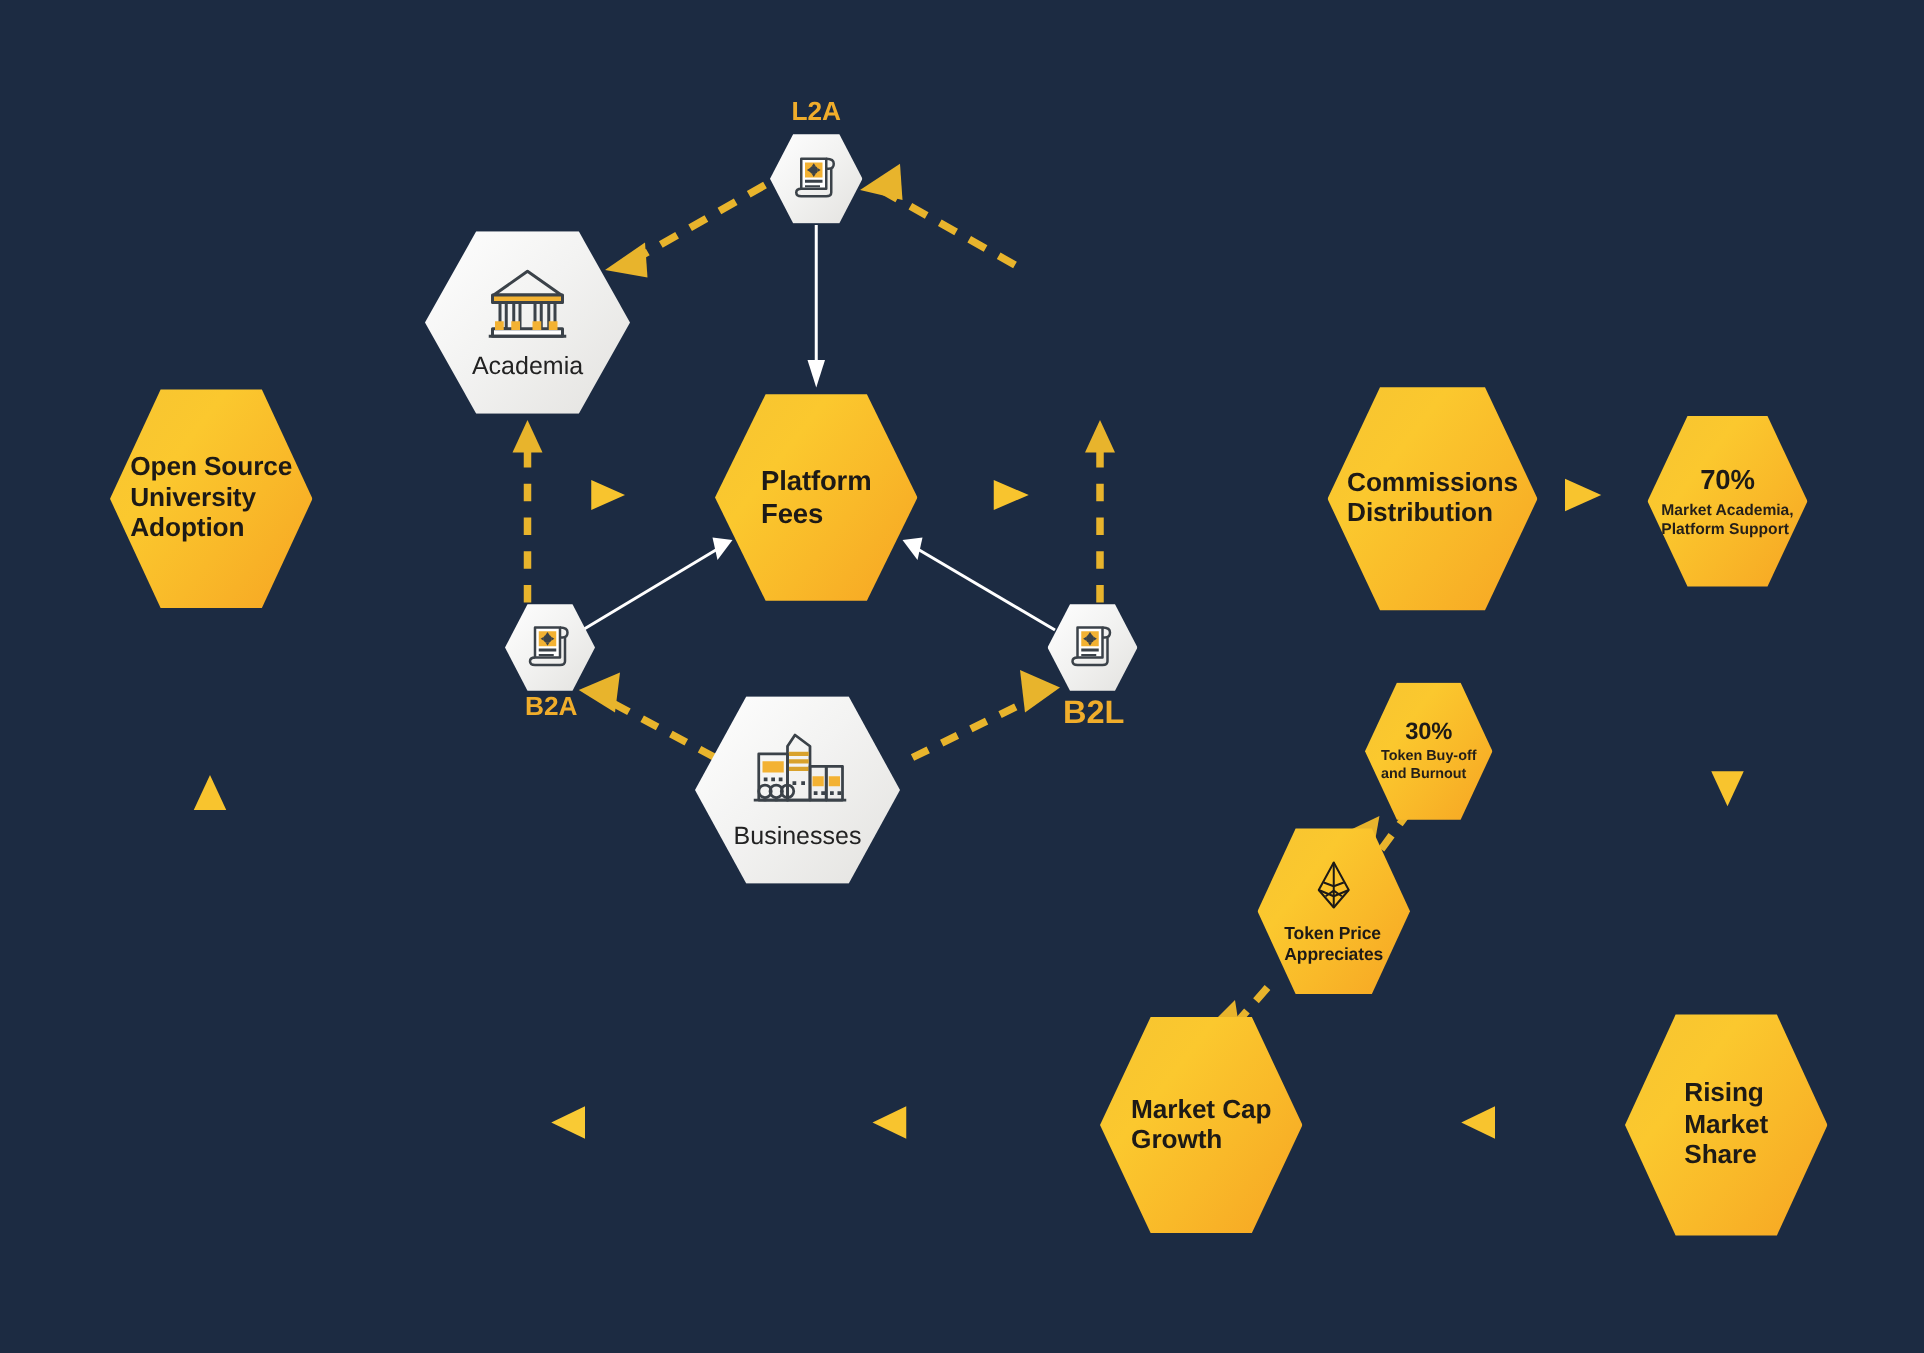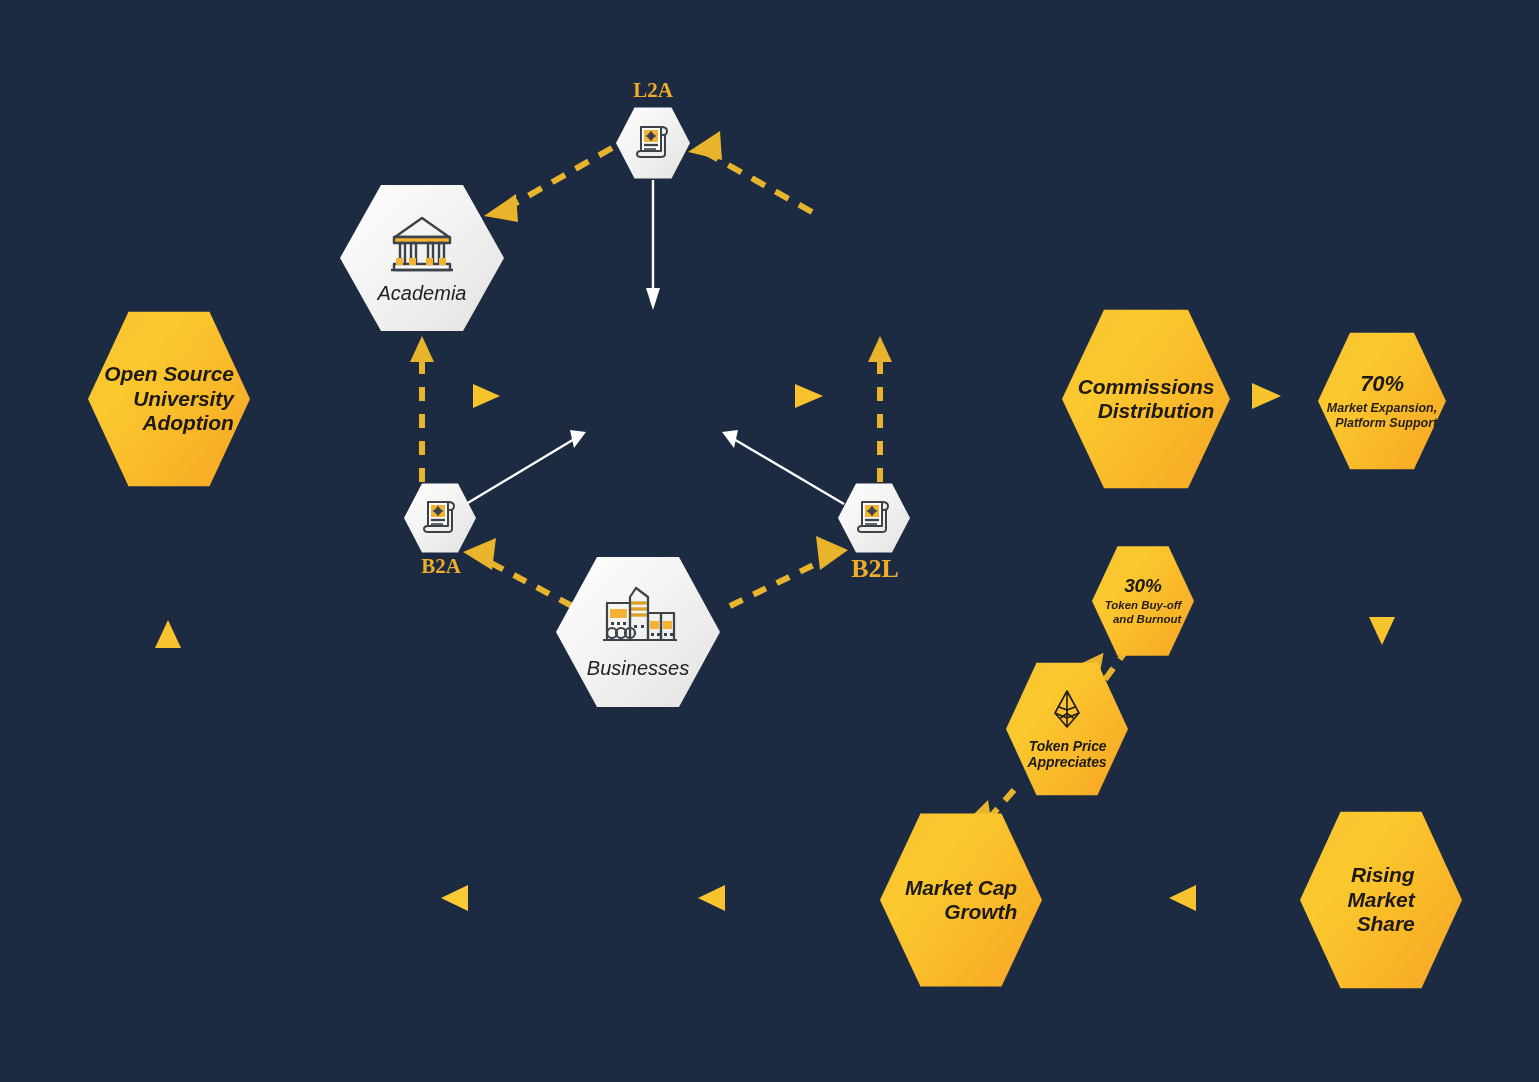--- a/index.html
+++ b/index.html
@@ -21,23 +21,22 @@
     width: 1539px;
     height: 1082px;
     pointer-events: none;
   }
   .node {
     position: absolute;
     display: flex;
     flex-direction: column;
     align-items: center;
     justify-content: center;
-    text-align: right;
+    text-align: left;
     box-sizing: border-box;
-    font-style: italic;
   }
   .hex {
     position: absolute;
     left: 0; top: 0;
     width: 100%;
     height: 100%;
     clip-path: polygon(25% 2%, 75% 2%, 100% 50%, 75% 98%, 25% 98%, 0% 50%);
     border-radius: 14px;
   }
   .hex.gold {
@@ -73,21 +72,20 @@
     color: #222222;
     font-weight: 500;
     line-height: 1.1;
   }
   .ext-label {
     position: absolute;
     color: #f0ad2b;
     font-weight: 600;
     text-align: center;
     white-space: nowrap;
-    font-family: Liberation Serif, serif;
   }
   .ico {
     display: block;
   }
   
   #n-osua   { left: 88px;   top: 308px; width: 162px; height: 182px; }
   #n-plat   { left: 572px;  top: 312px; width: 162px; height: 172px; }
   #n-comm   { left: 1062px; top: 306px; width: 168px; height: 186px; }
   #n-70     { left: 1318px; top: 330px; width: 128px; height: 142px; }
   #n-30     { left: 1092px; top: 544px; width: 102px; height: 114px; }
@@ -186,37 +184,46 @@
     <div class="hex gold"></div>
     <div class="node-inner">
       <div class="lbl-dark" style="font-size:21px;">
         <div>Open Source</div>
         <div>University</div>
         <div>Adoption</div>
       </div>
     </div>
   </div>
 
+  <div class="node" id="n-plat">
+    <div class="hex gold"></div>
+    <div class="node-inner">
+      <div class="lbl-dark" style="font-size:22px;">
+        <div>Platform</div>
+        <div>Fees</div>
+      </div>
+    </div>
+  </div>
 
   <div class="node" id="n-comm">
     <div class="hex gold"></div>
     <div class="node-inner">
       <div class="lbl-dark" style="font-size:21px;">
         <div>Commissions</div>
         <div>Distribution</div>
       </div>
     </div>
   </div>
 
   <div class="node" id="n-70">
     <div class="hex gold"></div>
     <div class="node-inner">
       <div class="lbl-dark" style="font-size:22px;">70%</div>
       <div class="lbl-sub" style="font-size:12.5px;margin-top:4px;">
-        <div>Market Expansion,</div>
+        <div>Market Academia,</div>
         <div>Platform Support</div>
       </div>
     </div>
   </div>
 
   <div class="node" id="n-30">
     <div class="hex gold"></div>
     <div class="node-inner">
       <div class="lbl-dark" style="font-size:19px;">30%</div>
       <div class="lbl-sub" style="font-size:11.5px;margin-top:2px;">

